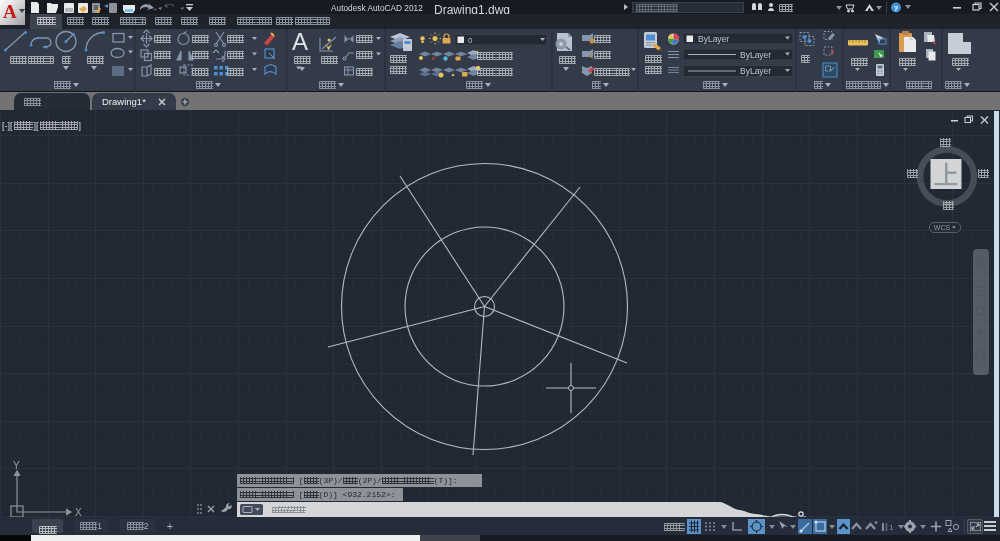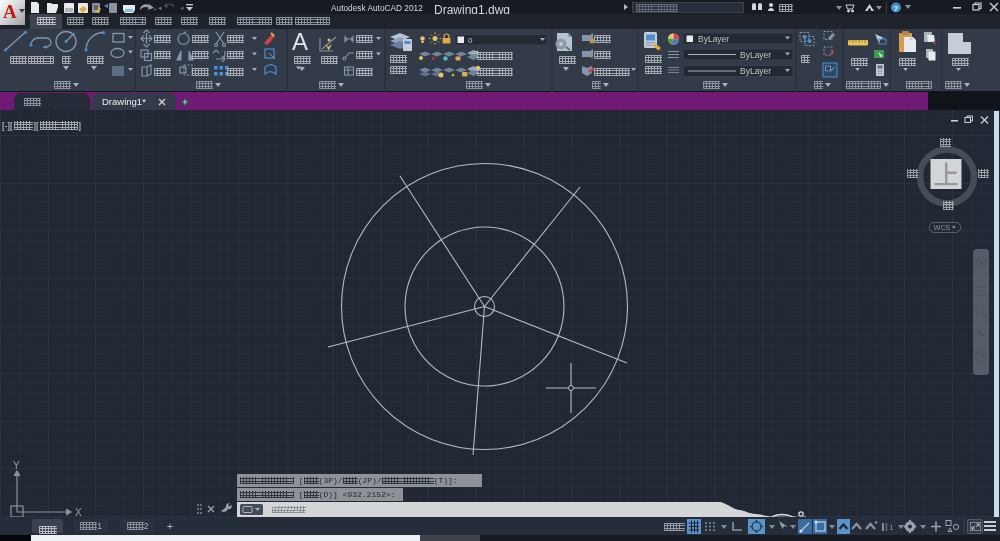--- a/index.html
+++ b/index.html
@@ -16,21 +16,21 @@
 #logo .A{position:absolute;left:3px;top:1px;font-weight:bold;font-size:19px;color:#c01a17;font-family:"Liberation Serif",serif}
 .mtab{position:absolute;top:0;height:15px;line-height:15px;color:#b7bdc6;font-size:9px;text-align:center}
 .mtab.on{color:#e8eaee}
 .mtab.on{background:#3d4450}
 
 #ribbon{position:absolute;left:0;top:29px;width:1000px;height:63px;background:#333a48;border-bottom:1px solid #11141a}
 .plabel{position:absolute;top:52px;height:11px;color:#aeb5bf;font-size:8px;white-space:nowrap}
 .rlab{position:absolute;color:#d2d6dc;font-size:8.5px;white-space:nowrap}
 .dar{position:absolute;width:0;height:0;border-left:3px solid transparent;border-right:3px solid transparent;border-top:4px solid #aab1bb}
 
-#filetabs{position:absolute;left:0;top:92px;width:928px;height:18px;background:#701a75}
+#filetabs{position:absolute;left:0;top:92px;width:1000px;height:18px;background:#737373}
 
 #canvas{position:absolute;left:0;top:110px;width:1000px;height:407px;background-color:#212833;
 background-image:
  repeating-linear-gradient(90deg,#2a3240 0 1px,transparent 1px 47.6px),
  repeating-linear-gradient(0deg,#2a3240 0 1px,transparent 1px 47.6px),
  repeating-linear-gradient(90deg,#252c38 0 1px,transparent 1px 9.52px),
  repeating-linear-gradient(0deg,#252c38 0 1px,transparent 1px 9.52px)}
 
 #statusbar{position:absolute;left:0;top:517px;width:1000px;height:18px;background:#262d3a}
 #bottomstrip{position:absolute;left:0;top:535px;width:1000px;height:6px;background:#10131a}

